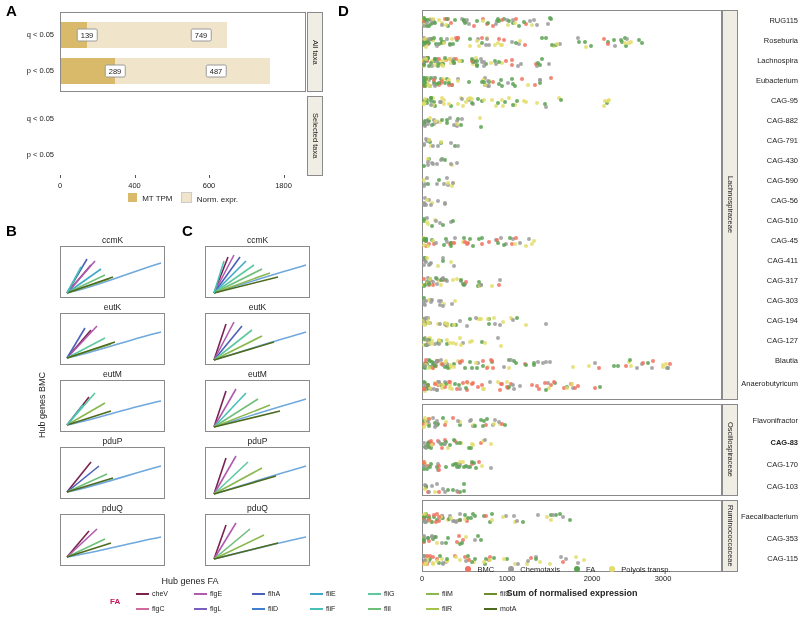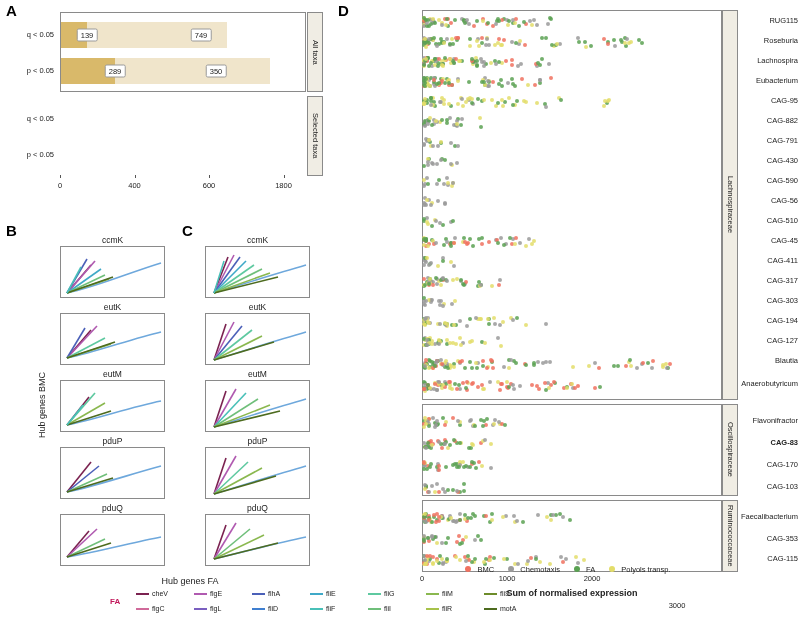--- a/index.html
+++ b/index.html
@@ -64,21 +64,21 @@
     <div class="facet top">
 
       <div class="bar norm" style="left:0;top:9px;width:165.6px;"></div>
       <div class="bar mt" style="left:0;top:9px;width:25.9px;"></div>
       <div class="bar-val" style="left:26px;top:22px;">139</div>
       <div class="bar-val" style="left:140px;top:22px;">749</div>
 
       <div class="bar norm" style="left:0;top:45px;width:208.8px;"></div>
       <div class="bar mt" style="left:0;top:45px;width:53.8px;"></div>
       <div class="bar-val" style="left:54px;top:58px;">289</div>
-      <div class="bar-val" style="left:155px;top:58px;">350</div>
+      <div class="bar-val" style="left:155px;top:58px;">487</div>
     </div>
     <div class="facet-label" style="top:0;height:80px;">
       <span>All taxa</span>
     </div>
     <div class="ytick" style="top:22px;">q &lt; 0.05</div>
     <div class="ytick" style="top:58px;">p &lt; 0.05</div>
 
     <div class="facet-label" style="top:84px;height:80px;">
       <span>Selected taxa</span>
     </div>
@@ -90,20 +90,30 @@
     <div class="xtick" style="left:0px;">0</div>
     <div class="xtickmark" style="left:0px;"></div>
     <div class="xtick" style="left:74.5px;">400</div>
     <div class="xtickmark" style="left:74.5px;"></div>
     <div class="xtick" style="left:149px;">600</div>
     <div class="xtickmark" style="left:149px;"></div>
     <div class="xtick" style="left:223.5px;">1800</div>
     <div class="xtickmark" style="left:223.5px;"></div>
   </div>
 
+  <div class="legendA">
+    <span>
+      <span class="swatch" style="background:#d9b96a;"></span>
+      <span>MT TPM</span>
+    </span>
+    <span>
+      <span class="swatch" style="background:#f0e5cb;border:1px solid #ccc;"></span>
+      <span>Norm. expr.</span>
+    </span>
+  </div>
 </div>
 
 <div class="panel-letter" style="left:6px;top:222px;">B</div>
 <div class="netpanel" id="panelB" style="left:60px;top:232px;">
   <div class="nettitle">ccmK</div>
   <div class="netbox">
     <svg width="105" height="52">
       <path d="M6,46 C35,40 70,25 100,16" stroke="#6ea8dc" stroke-width="1.6" fill="none"></path>
       <path d="M6,46 L30,18" stroke="#7b2250" stroke-width="1.6" fill="none"></path>
       <path d="M6,46 L34,14" stroke="#b05ab0" stroke-width="1.6" fill="none"></path>
@@ -1445,21 +1455,21 @@
       <div class="dpt" style="left: 122.4px; top: 557.5px; background: rgb(227, 221, 106);"></div>
       <div class="dpt" style="left: 152.3px; top: 557.7px; background: rgb(227, 221, 106);"></div>
       <div class="dpt" style="left: 86.5px; top: 561.6px; background: rgb(227, 221, 106);"></div>
       <div class="dpt" style="left: 192.8px; top: 556.1px; background: rgb(240, 113, 95);"></div>
     </div>
 
   <div class="dxaxis" style="top:574px;width:300px;height:12px;">
     <span style="position:absolute;left:0;transform:translateX(-50%);">0</span>
     <span style="position:absolute;left:85px;transform:translateX(-50%);">1000</span>
     <span style="position:absolute;left:170px;transform:translateX(-50%);">2000</span>
-    <span style="position:absolute;left:255px;transform:translateX(-50%);margin-top:27px;">3000</span>
+    <span style="position:absolute;left:241px;transform:translateX(-50%);">3000</span>
   </div>
   <div class="dxlabel" style="left:86px;top:588px;width:300px;">Sum of normalised expression</div>
 </div>
 
 <div id="legendD">
   <span>
     <span class="dot" style="background:#f0715f;"></span>
     <span>BMC</span>
   </span>
   <span>

